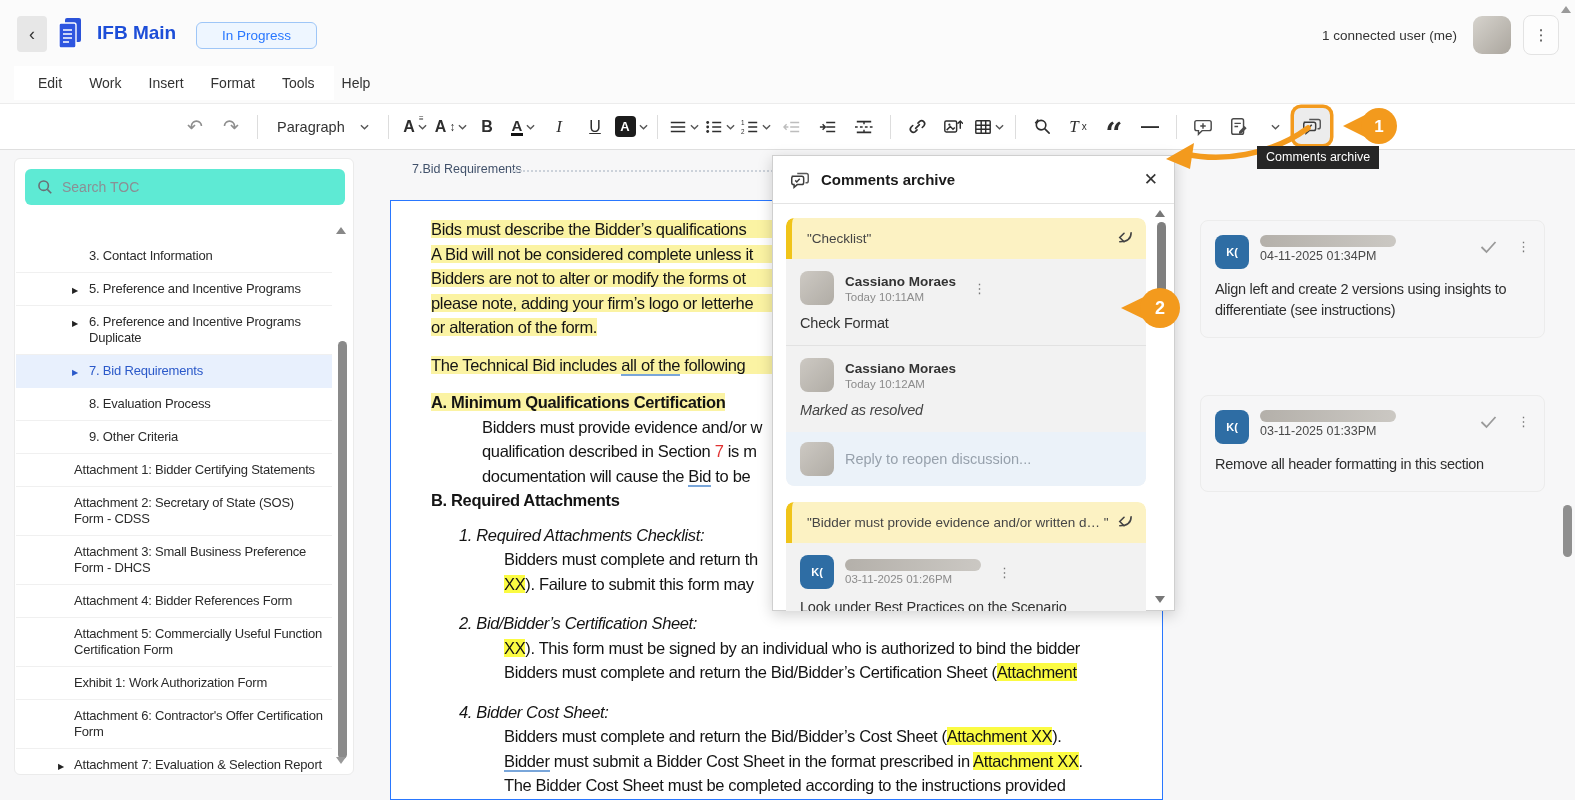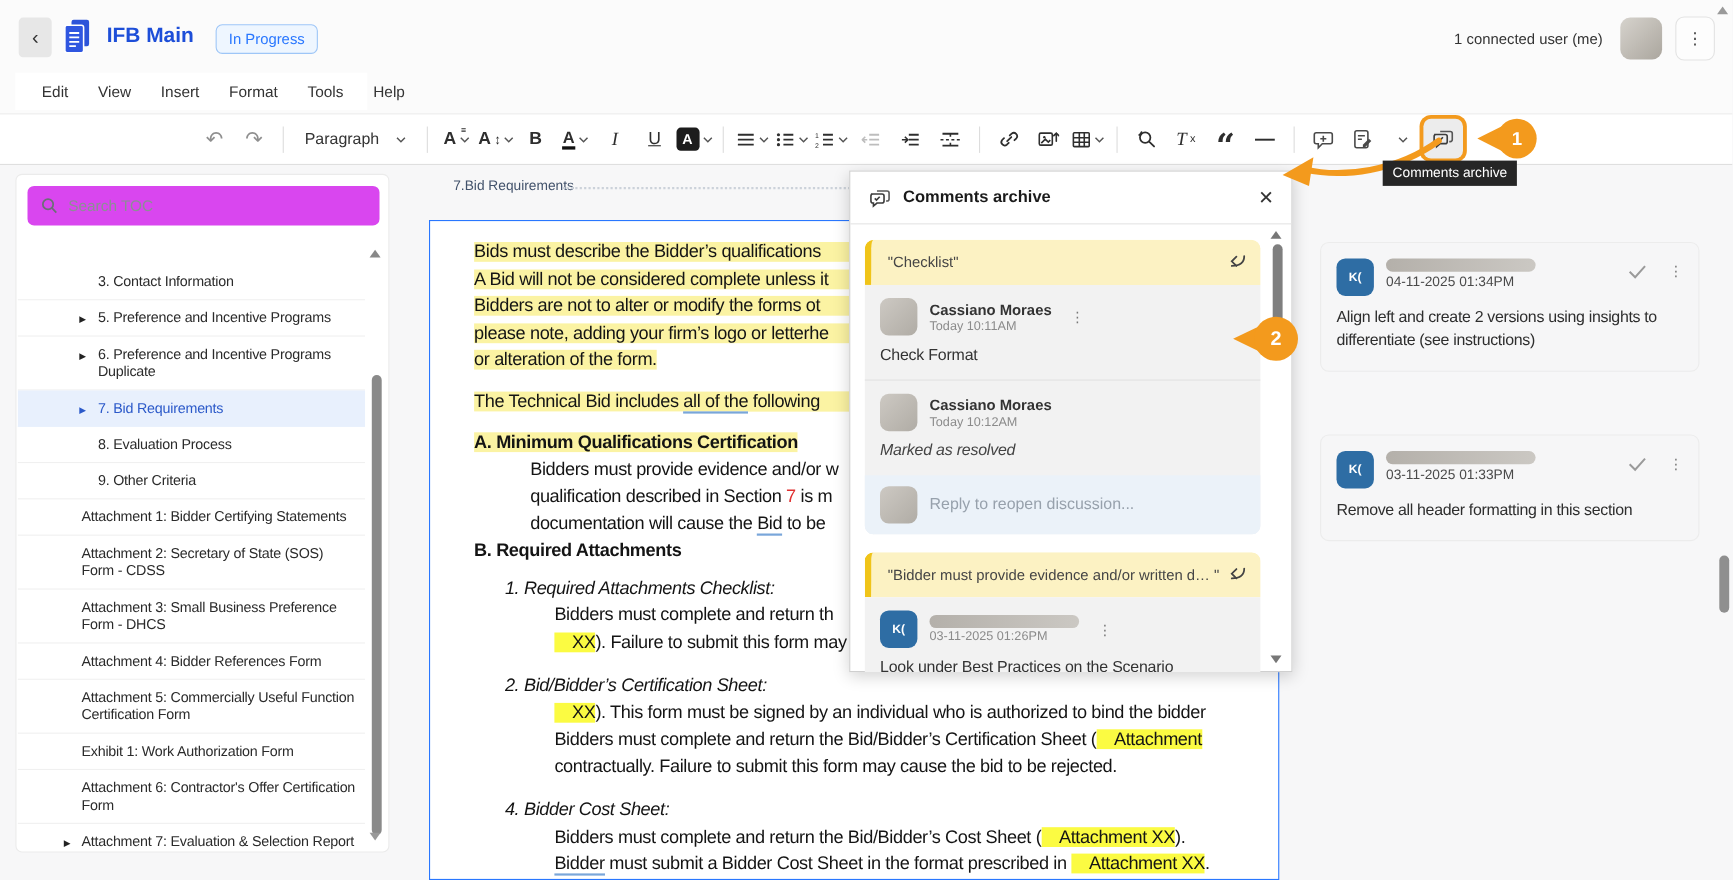--- a/index.html
+++ b/index.html
@@ -5,21 +5,21 @@
   * { margin:0; padding:0; box-sizing:border-box; }
   html,body { width:1575px; height:800px; }
   body { font-family:"Liberation Sans",sans-serif; background:#f7f7f8; position:relative; overflow:hidden; color:#222; }
 
   
   .top-area { position:absolute; left:0; top:0; width:1575px; height:103px; background:#fbfbfb; }
   .app-header { position:absolute; left:0; top:0; width:1575px; height:66px; }
   .back-btn { position:absolute; left:17px; top:16px; width:30px; height:36px; background:#e7e7e7; border:none; border-radius:4px; font-size:18px; color:#333; cursor:pointer; }
   .doc-icon { position:absolute; left:56px; top:17px; }
   .page-title { position:absolute; left:97px; top:22px; font-size:19px; font-weight:700; color:#1d4ed8; }
-  .status-badge { position:absolute; left:196px; top:22px; font-size:13.5px; color:#2977ff; background:#eef6ff; border:1px solid #9ec6f7; border-radius:6px; padding:5px 11px; }
+  .status-badge { position:absolute; left:196px; top:22px; font-size:13.5px; color:#2977ff; background:#eef6ff; border:1px solid #9ec6f7; border-radius:6px; padding:5px 25px; }
   .connected { position:absolute; right:118px; top:28px; font-size:13.5px; color:#333; }
   .avatar-sq { position:absolute; right:64px; top:16px; width:38px; height:38px; border-radius:9px; background:linear-gradient(135deg,#d6d3cd,#aba69e); }
   .kebab-btn { position:absolute; right:16px; top:15px; width:36px; height:40px; background:#fdfdfd; border:1px solid #e3e3e3; border-radius:8px; font-size:15px; color:#444; cursor:pointer; }
 
   .menubar { position:absolute; left:14px; top:66px; width:320px; height:34px; background:#fff; display:flex; align-items:center; gap:27px; padding-left:24px; }
   .menu-item { font-size:14px; color:#333; cursor:pointer; }
 
   
   .toolbar { position:absolute; left:0; top:103px; width:1575px; height:47px; background:#fff; border-top:1px solid #ececec; border-bottom:1px solid #dfdfdf; display:flex; align-items:center; padding-left:178px; gap:2px; }
   .tb { height:34px; min-width:34px; border:none; background:transparent; border-radius:4px; display:flex; align-items:center; justify-content:center; color:#2e2e2e; font-size:16px; cursor:pointer; gap:3px; }
@@ -34,21 +34,21 @@
   .colorA { font-size:15px; font-weight:600; border-bottom:3px solid #111; line-height:15px; padding:0 1px; }
   .tx-ic i { font-family:"Liberation Serif",serif; font-size:17px; }
   .tx-ic sub { font-size:10px; }
   .quote-ic { font-family:"DejaVu Serif",serif; font-size:30px; line-height:10px; padding-top:14px; font-weight:700; }
   .hr-ic { font-weight:700; font-size:18px; }
   .disabled { color:#bdbdbd !important; }
   .archive-btn { position:absolute; left:1294px; top:108px; width:36px; height:36px; background:#ececec; border:none; border-radius:7px; box-shadow:0 0 0 3.5px #f39a1d; display:flex; align-items:center; justify-content:center; cursor:pointer; z-index:9; }
 
   
   .toc-panel { position:absolute; left:14px; top:158px; width:340px; height:617px; background:#fff; border:1px solid #ebebeb; border-radius:6px; }
-  .toc-search { position:absolute; left:10px; top:10px; width:320px; height:36px; background:#d946ef; border-radius:6px; display:flex; align-items:center; padding-left:12px; gap:9px; }
+  .toc-search { position:absolute; left:10px; top:10px; width:320px; height:36px; background:#5eead4; border-radius:6px; display:flex; align-items:center; padding-left:12px; gap:9px; }
   .toc-search input { border:none; background:transparent; outline:none; font-size:14px; color:#333; width:240px; font-family:inherit; }
   .toc-search input::placeholder { color:#8b8f94; }
   .toc-viewport { position:absolute; left:1px; top:56px; width:316px; height:558px; overflow:hidden;margin-top:36px; }
   .toc-item { position:relative; font-size:13px; letter-spacing:-0.2px; line-height:16px; color:#2b2b2b; border-bottom:1px solid #f0f0f0; padding:8px 8px 8px 58px; cursor:pointer; }
   .toc-item.lvl-num { padding-left:73px; }
   .toc-item .caret { position:absolute; left:56px; top:10px; font-size:8px; color:#222; }
   .toc-item.lvl-att .caret { left:42px; }
   .toc-item.first { margin-top:-11px; }
   .toc-item.selected { background:#e8f0fd; color:#2b59c9; border-bottom-color:#e8f0fd; }
   .toc-item.selected .caret { color:#2b59c9; }
@@ -57,21 +57,21 @@
   .toc-sb-down { position:absolute; right:7px; bottom:10px; width:0; height:0; border-left:5px solid transparent; border-right:5px solid transparent; border-top:7px solid #999; }
 
   
   .section-label { position:absolute; left:412px; top:162px; font-size:12.5px; color:#42526b; }
   .dotted-line { position:absolute; left:512px; top:170px; width:648px; border-top:2px dotted #ccd2da; }
   .doc-box { position:absolute; left:390px; top:200px; width:773px; height:600px; background:#fff; border:1.5px solid #2977ff; overflow:hidden; }
   .doc-content { padding:16px 10px 0 40px; font-size:16.5px; letter-spacing:-0.35px; line-height:24.5px; color:#141414; }
   .doc-line { white-space:nowrap; }
   .hl { background:#fbf3a3; }
   .hl.pad { padding-right:165px; }
-  .hlv { background:#fbfb42;padding-left:16px; }
+  .hlv { background:#fbfb42; }
   .ul-blue { border-bottom:2px solid #79a6da; }
   .red { color:#e03131; }
   .doc-h { font-weight:700; }
   .mt { margin-top:13px; }
   .ind-a { margin-left:51px; }
   .ind-num { margin-left:28px; font-style:italic; }
   .ind-body { margin-left:73px; }
 
   
   .popup { position:absolute; left:772px; top:155px; width:403px; height:456px; background:#fff; border:1px solid #cfcfcf; box-shadow:0 4px 14px rgba(0,0,0,.18); z-index:5; }
@@ -133,21 +133,21 @@
   </span>
   <h1 class="page-title">IFB Main</h1>
   <span class="status-badge">In Progress</span>
   <span class="connected">1 connected user (me)</span>
   <div class="avatar-sq"></div>
   <button class="kebab-btn">⋮</button>
 </header>
 
 <nav class="menubar">
   <span class="menu-item">Edit</span>
-  <span class="menu-item">View</span>
+  <span class="menu-item">Work</span>
   <span class="menu-item">Insert</span>
   <span class="menu-item">Format</span>
   <span class="menu-item">Tools</span>
   <span class="menu-item">Help</span>
 </nav>
 
 <div class="toolbar">
   <button class="tb gray-glyph">↶</button>
   <button class="tb gray-glyph">↷</button>
   <span class="tb-div"></span>
@@ -357,21 +357,20 @@
     <div class="doc-line ind-a"><span>documentation will cause the </span><span class="ul-blue">Bid</span><span> to be </span></div>
 
     <div class="doc-line doc-h">B. Required Attachments</div>
     <div class="doc-line ind-num" style="margin-top:10px">1. Required Attachments Checklist:</div>
     <div class="doc-line ind-body">Bidders must complete and return th</div>
     <div class="doc-line ind-body"><span class="hlv">XX</span><span>). Failure to submit this form may </span></div>
 
     <div class="doc-line ind-num" style="margin-top:15px">2. Bid/Bidder’s Certification Sheet:</div>
     <div class="doc-line ind-body"><span class="hlv">XX</span><span>). This form must be signed by an individual who is authorized to bind the bidder</span></div>
     <div class="doc-line ind-body"><span>Bidders must complete and return the Bid/Bidder’s Certification Sheet (</span><span class="hlv">Attachment</span></div>
-    <div class="doc-line ind-body">contractually. Failure to submit this form may cause the bid to be rejected.</div>
 
     <div class="doc-line ind-num" style="margin-top:15px">4. Bidder Cost Sheet:</div>
     <div class="doc-line ind-body"><span>Bidders must complete and return the Bid/Bidder’s Cost Sheet (</span><span class="hlv">Attachment XX</span><span>).</span></div>
     <div class="doc-line ind-body"><span class="ul-blue">Bidder</span><span> must submit a Bidder Cost Sheet in the format prescribed in </span><span class="hlv">Attachment XX</span><span>.</span></div>
     <div class="doc-line ind-body">The Bidder Cost Sheet must be completed according to the instructions provided</div>
   </div>
 </div>
 
 <div class="side-card" style="top:220px">
   <div class="cmt-row">

